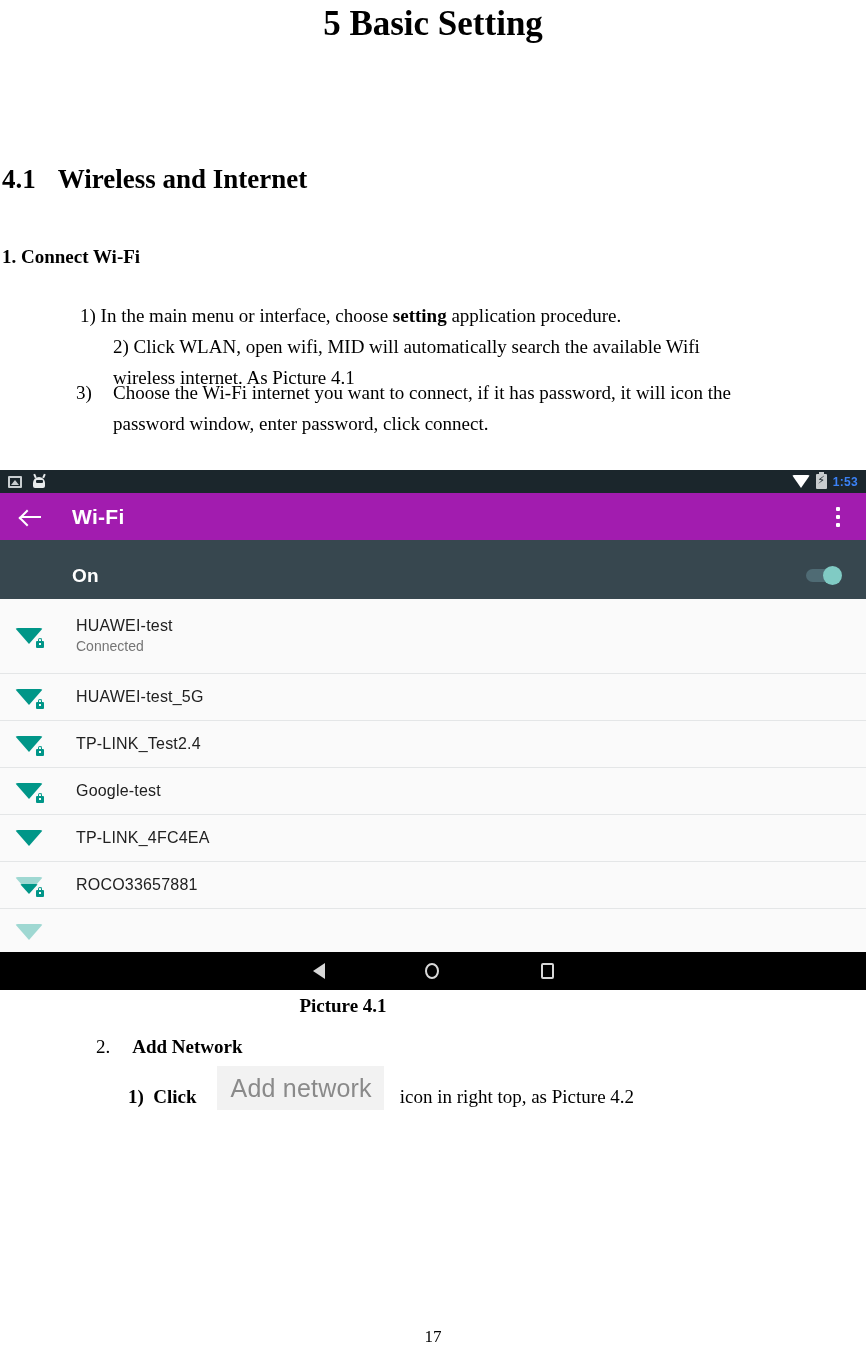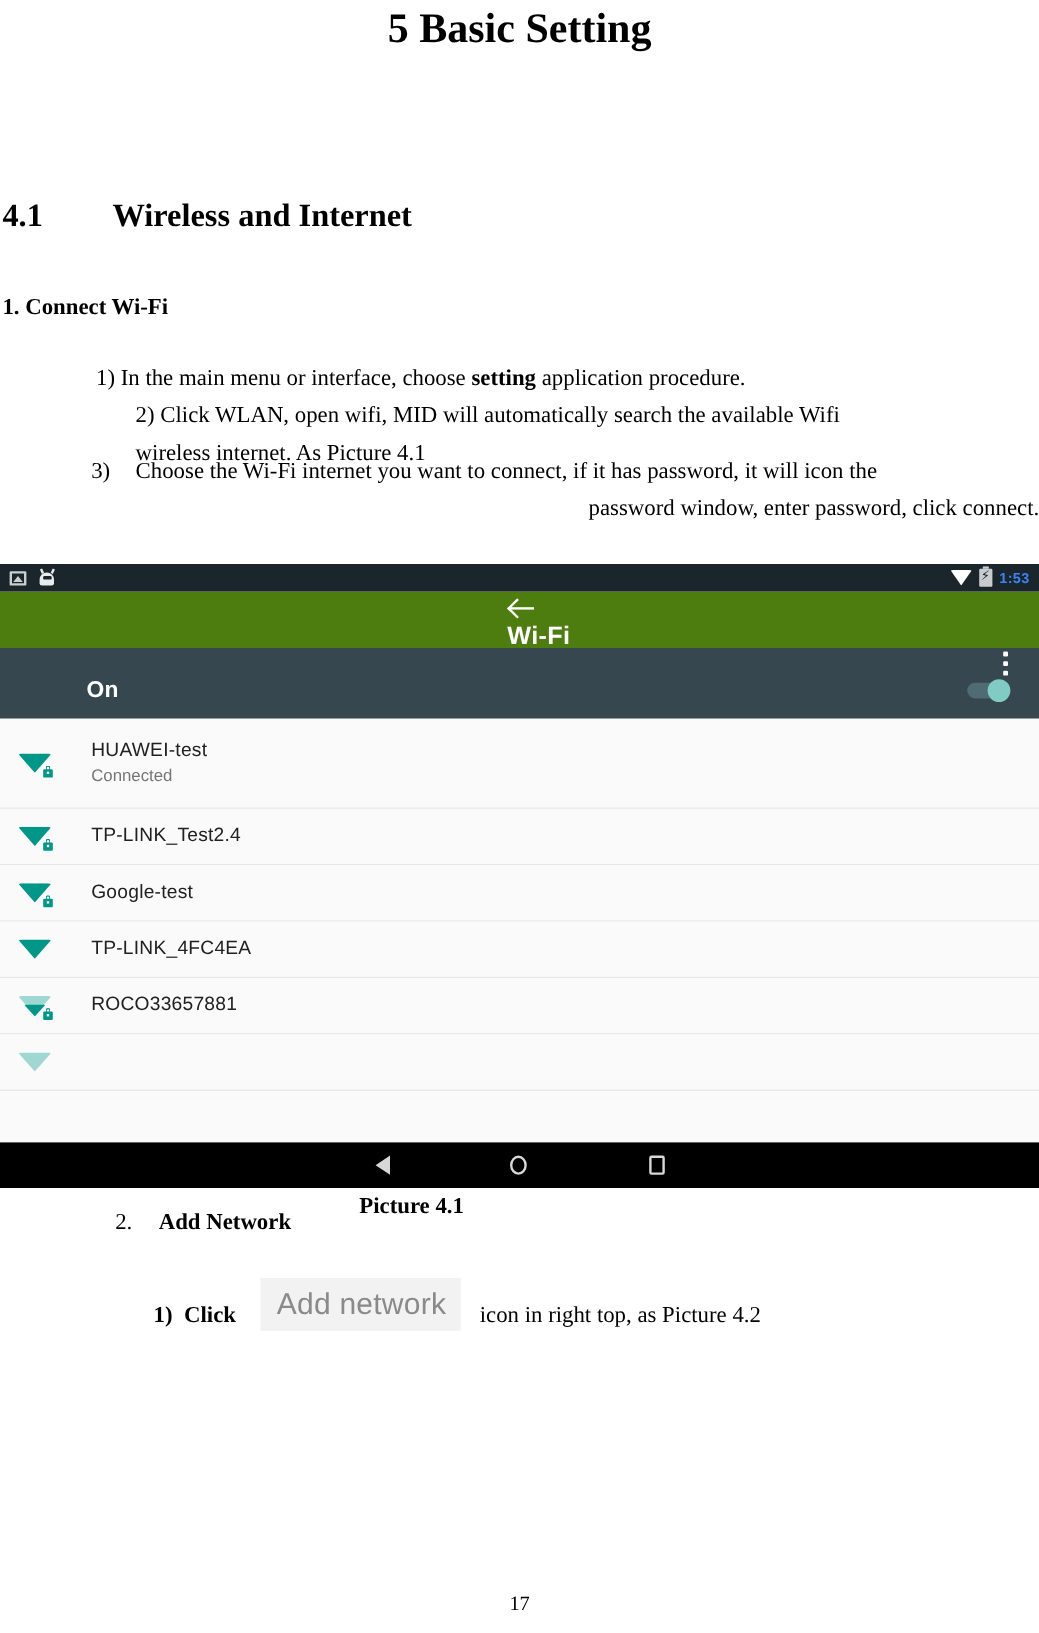--- a/index.html
+++ b/index.html
@@ -30,21 +30,21 @@
   }
 
   .h2 {
     position: absolute;
     top: 164px;
     left: 2px;
     font-size: 27px;
     font-weight: bold;
   }
   .h2 .h2-num { display: inline-block; }
-  .h2 .h2-text { display: inline-block; margin-left: 58px; }
+  .h2 .h2-text { display: inline-block; margin-left: 22px; }
 
   .h3 {
     position: absolute;
     top: 246px;
     left: 2px;
     font-size: 19px;
     font-weight: bold;
   }
 
   .para {
@@ -60,37 +60,37 @@
     text-align-last: left;
   }
   .p2b { top: 362px; left: 113px; width: 753px; }
 
   .p3-num { top: 377px; left: 76px; }
   .p3 {
     top: 377px; left: 113px; width: 753px;
     text-align: justify;
     text-align-last: left;
   }
-  .p3b { top: 408px; left: 113px; width: 753px; text-align: right; }
+  .p3b { top: 408px; left: 113px; width: 753px; }
 
   .bold { font-weight: bold; }
 
   .caption {
     position: absolute;
     top: 995px;
     left: 0;
     width: 686px;
     text-align: center;
     font-size: 19px;
     font-weight: bold;
   }
 
   .item2 {
     position: absolute;
-    top: 1008px;
+    top: 1036px;
     left: 96px;
     font-size: 19px;
   }
   .item2 .num { font-weight: normal; }
   .item2 .txt { font-weight: bold; margin-left: 22px; }
 
   .item2-1 {
     position: absolute;
     top: 1086px;
     left: 128px;
@@ -233,25 +233,24 @@
     left: 0; top: -2px;
     width: 11px;
     text-align: center;
     font-size: 11px;
     line-height: 17px;
     color: #1b262c;
   }
 
   .appbar {
     height: 47px;
-    background: #4d7c0f;
+    background: #a21caf;
     display: flex;
     align-items: center;
     padding: 0 14px 0 18px;
-    flex-direction: column;
   }
   .back-arrow {
     width: 26px; height: 26px;
     position: relative;
     cursor: pointer;
     flex: none;
   }
   .back-arrow::before {
     content: "";
     position: absolute;
@@ -507,20 +506,29 @@
       <span class="wifi-ic">
         <span class="wifi-fan"></span>
           <span class="lock"></span>
       </span>
       <span class="wifi-txt">
         <span class="ssid">HUAWEI-test</span>
         <span class="ssid-sub">Connected</span>
       </span>
     </div>
 
+    <div class="wifi-row">
+      <span class="wifi-ic">
+        <span class="wifi-fan"></span>
+          <span class="lock"></span>
+      </span>
+      <span class="wifi-txt">
+        <span class="ssid">HUAWEI-test_5G</span>
+      </span>
+    </div>
 
 
     <div class="wifi-row">
       <span class="wifi-ic">
         <span class="wifi-fan"></span>
           <span class="lock"></span>
       </span>
       <span class="wifi-txt">
         <span class="ssid">TP-LINK_Test2.4</span>
       </span>

